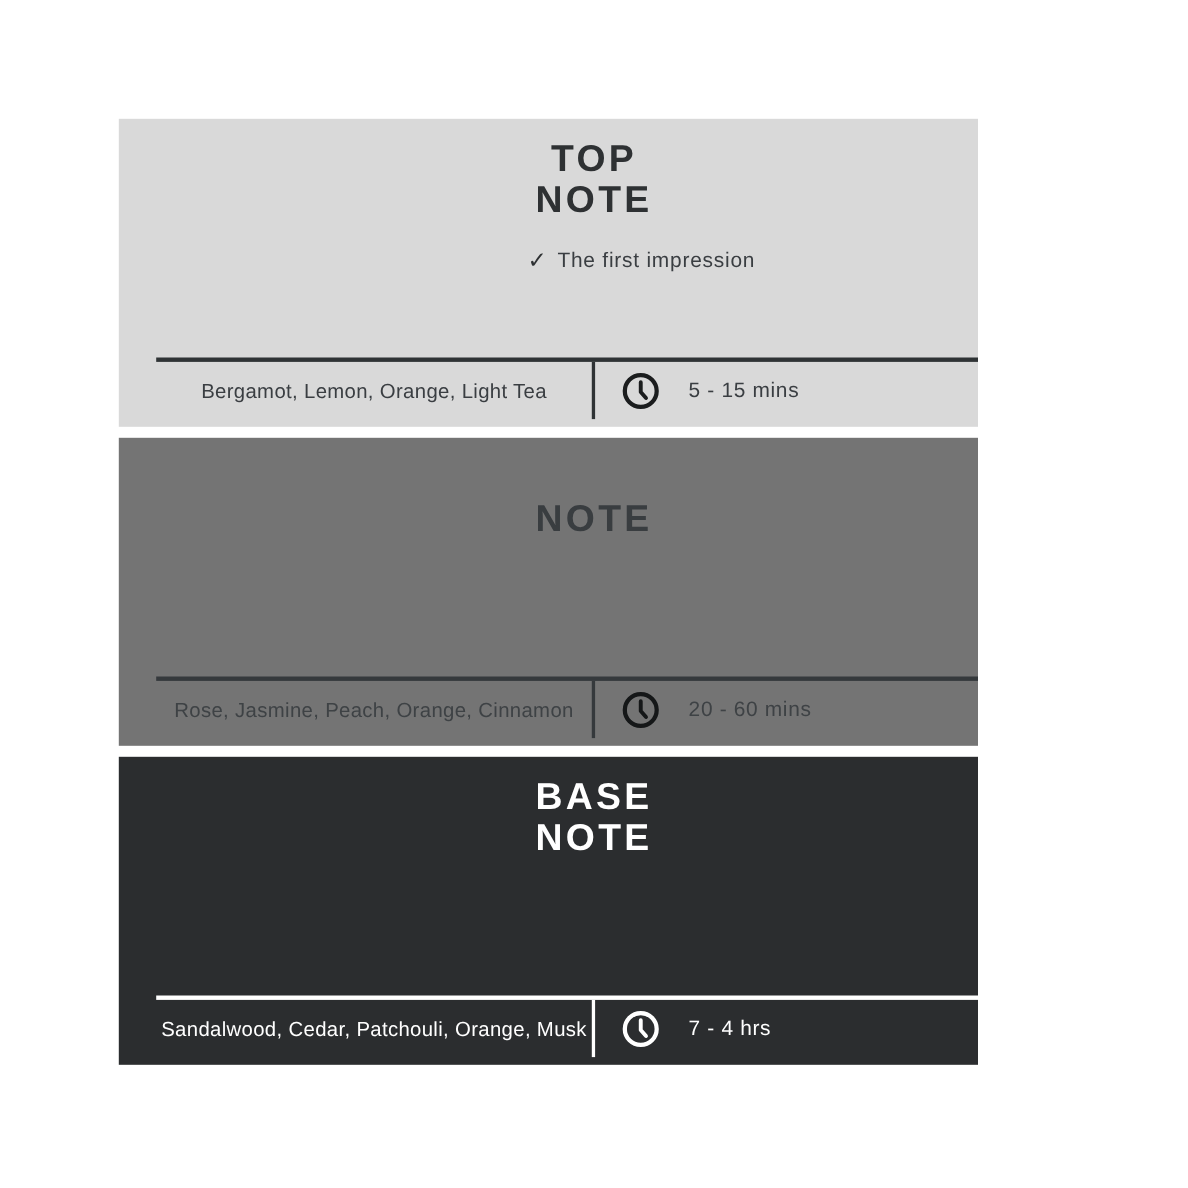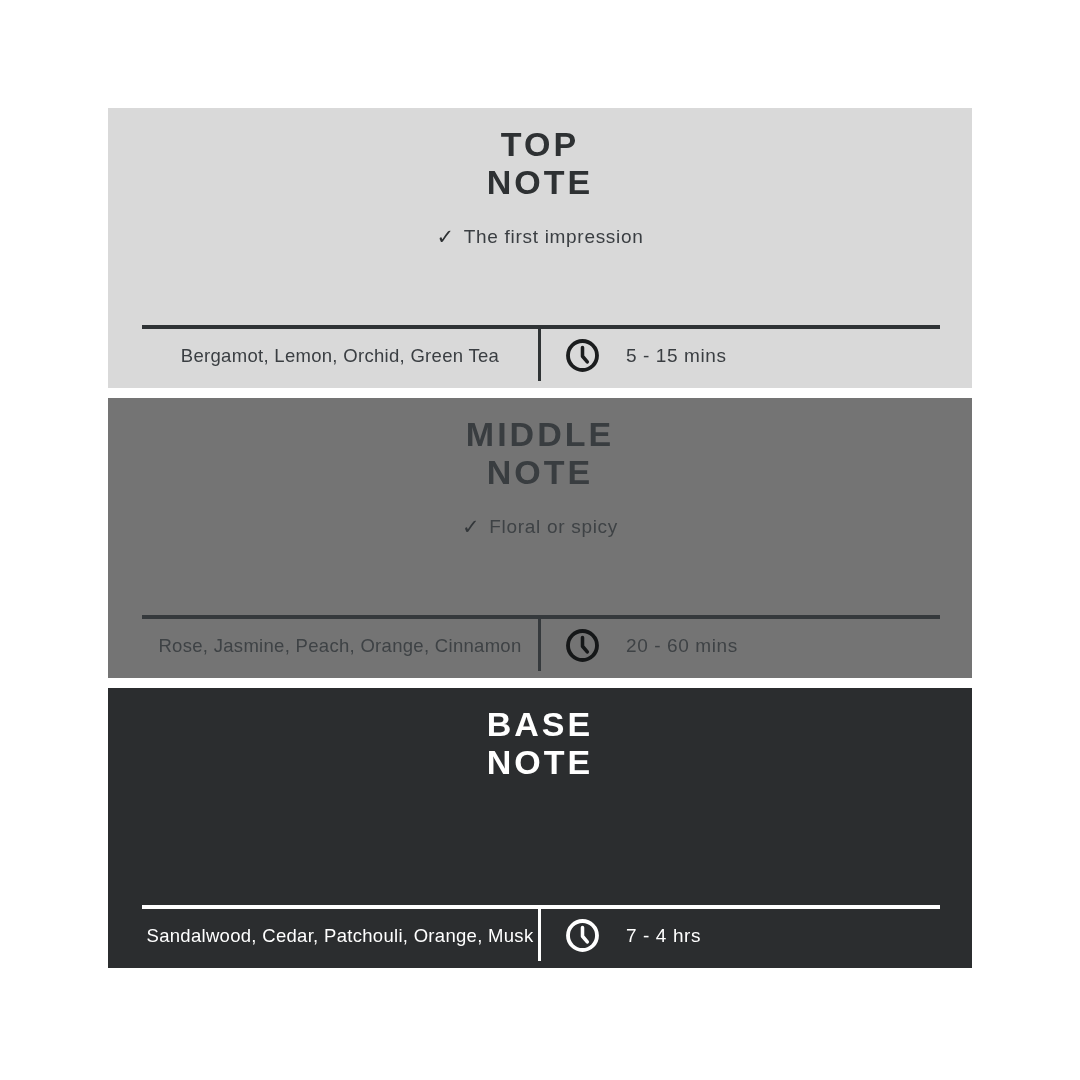--- a/index.html
+++ b/index.html
@@ -3,21 +3,21 @@
 <meta charset="utf-8">
 <style>
   html, body {
     margin: 0;
     padding: 0;
     background: #ffffff;
     font-family: "Liberation Sans", sans-serif;
   }
   .canvas {
     position: relative;
-    width: 1080px;
+    width: 889px;
     height: 1080px;
     background: #ffffff;
     overflow: hidden;
   }
   .panel {
     position: absolute;
     left: 108px;
     width: 864px;
     height: 280px;
     background: var(--background);
@@ -39,20 +39,21 @@
     line-height: 38px;
     color: var(--title);
   }
   .bullets {
     position: absolute;
     top: 114px;
     left: 0;
     width: 100%;
     text-align: center;
     color: var(--text);
+    padding-left: 43px;
   }
   .bullet {
     font-size: 19px;
     line-height: 28px;
     letter-spacing: 0.7px;
     white-space: nowrap;
   }
   .check {
     font-family: "DejaVu Sans", sans-serif;
     font-weight: 700;
@@ -125,37 +126,34 @@
       <span>TOP</span><br>
       <span>NOTE</span>
     </h2>
     <div class="bullets">
       <div class="bullet">
         <span class="check">✓</span><span>The first impression</span>
       </div>
     </div>
     <div class="divider"></div>
     <div class="vsep"></div>
-    <div class="ingredients">Bergamot, Lemon, Orchid, Green Tea</div>
+    <div class="ingredients">Bergamot, Lemon, Orange, Light Tea</div>
     <svg class="clock" viewBox="0 0 24 24">
       <circle cx="12" cy="12" r="9.4" stroke-width="2.5"></circle>
       <path d="M12 6.8 L12 12.5 L15.1 16.1" stroke-width="2.3" stroke-linecap="round" stroke-linejoin="round"></path>
     </svg>
     <div class="duration">5 - 15 mins</div>
   </section>
 
   <section class="panel panel-middle" style="--background: #747474; --title: #393d40; --text: #3e4245; --check: #33373a; --line: #35393c; --clock: #151718;">
     <h2 class="title">
-      <span>MIDDLE</span><br>
+      <br>
       <span>NOTE</span>
     </h2>
     <div class="bullets">
-      <div class="bullet">
-        <span class="check">✓</span><span>Floral or spicy</span>
-      </div>
     </div>
     <div class="divider"></div>
     <div class="vsep"></div>
     <div class="ingredients">Rose, Jasmine, Peach, Orange, Cinnamon</div>
     <svg class="clock" viewBox="0 0 24 24">
       <circle cx="12" cy="12" r="9.4" stroke-width="2.5"></circle>
       <path d="M12 6.8 L12 12.5 L15.1 16.1" stroke-width="2.3" stroke-linecap="round" stroke-linejoin="round"></path>
     </svg>
     <div class="duration">20 - 60 mins</div>
   </section>

